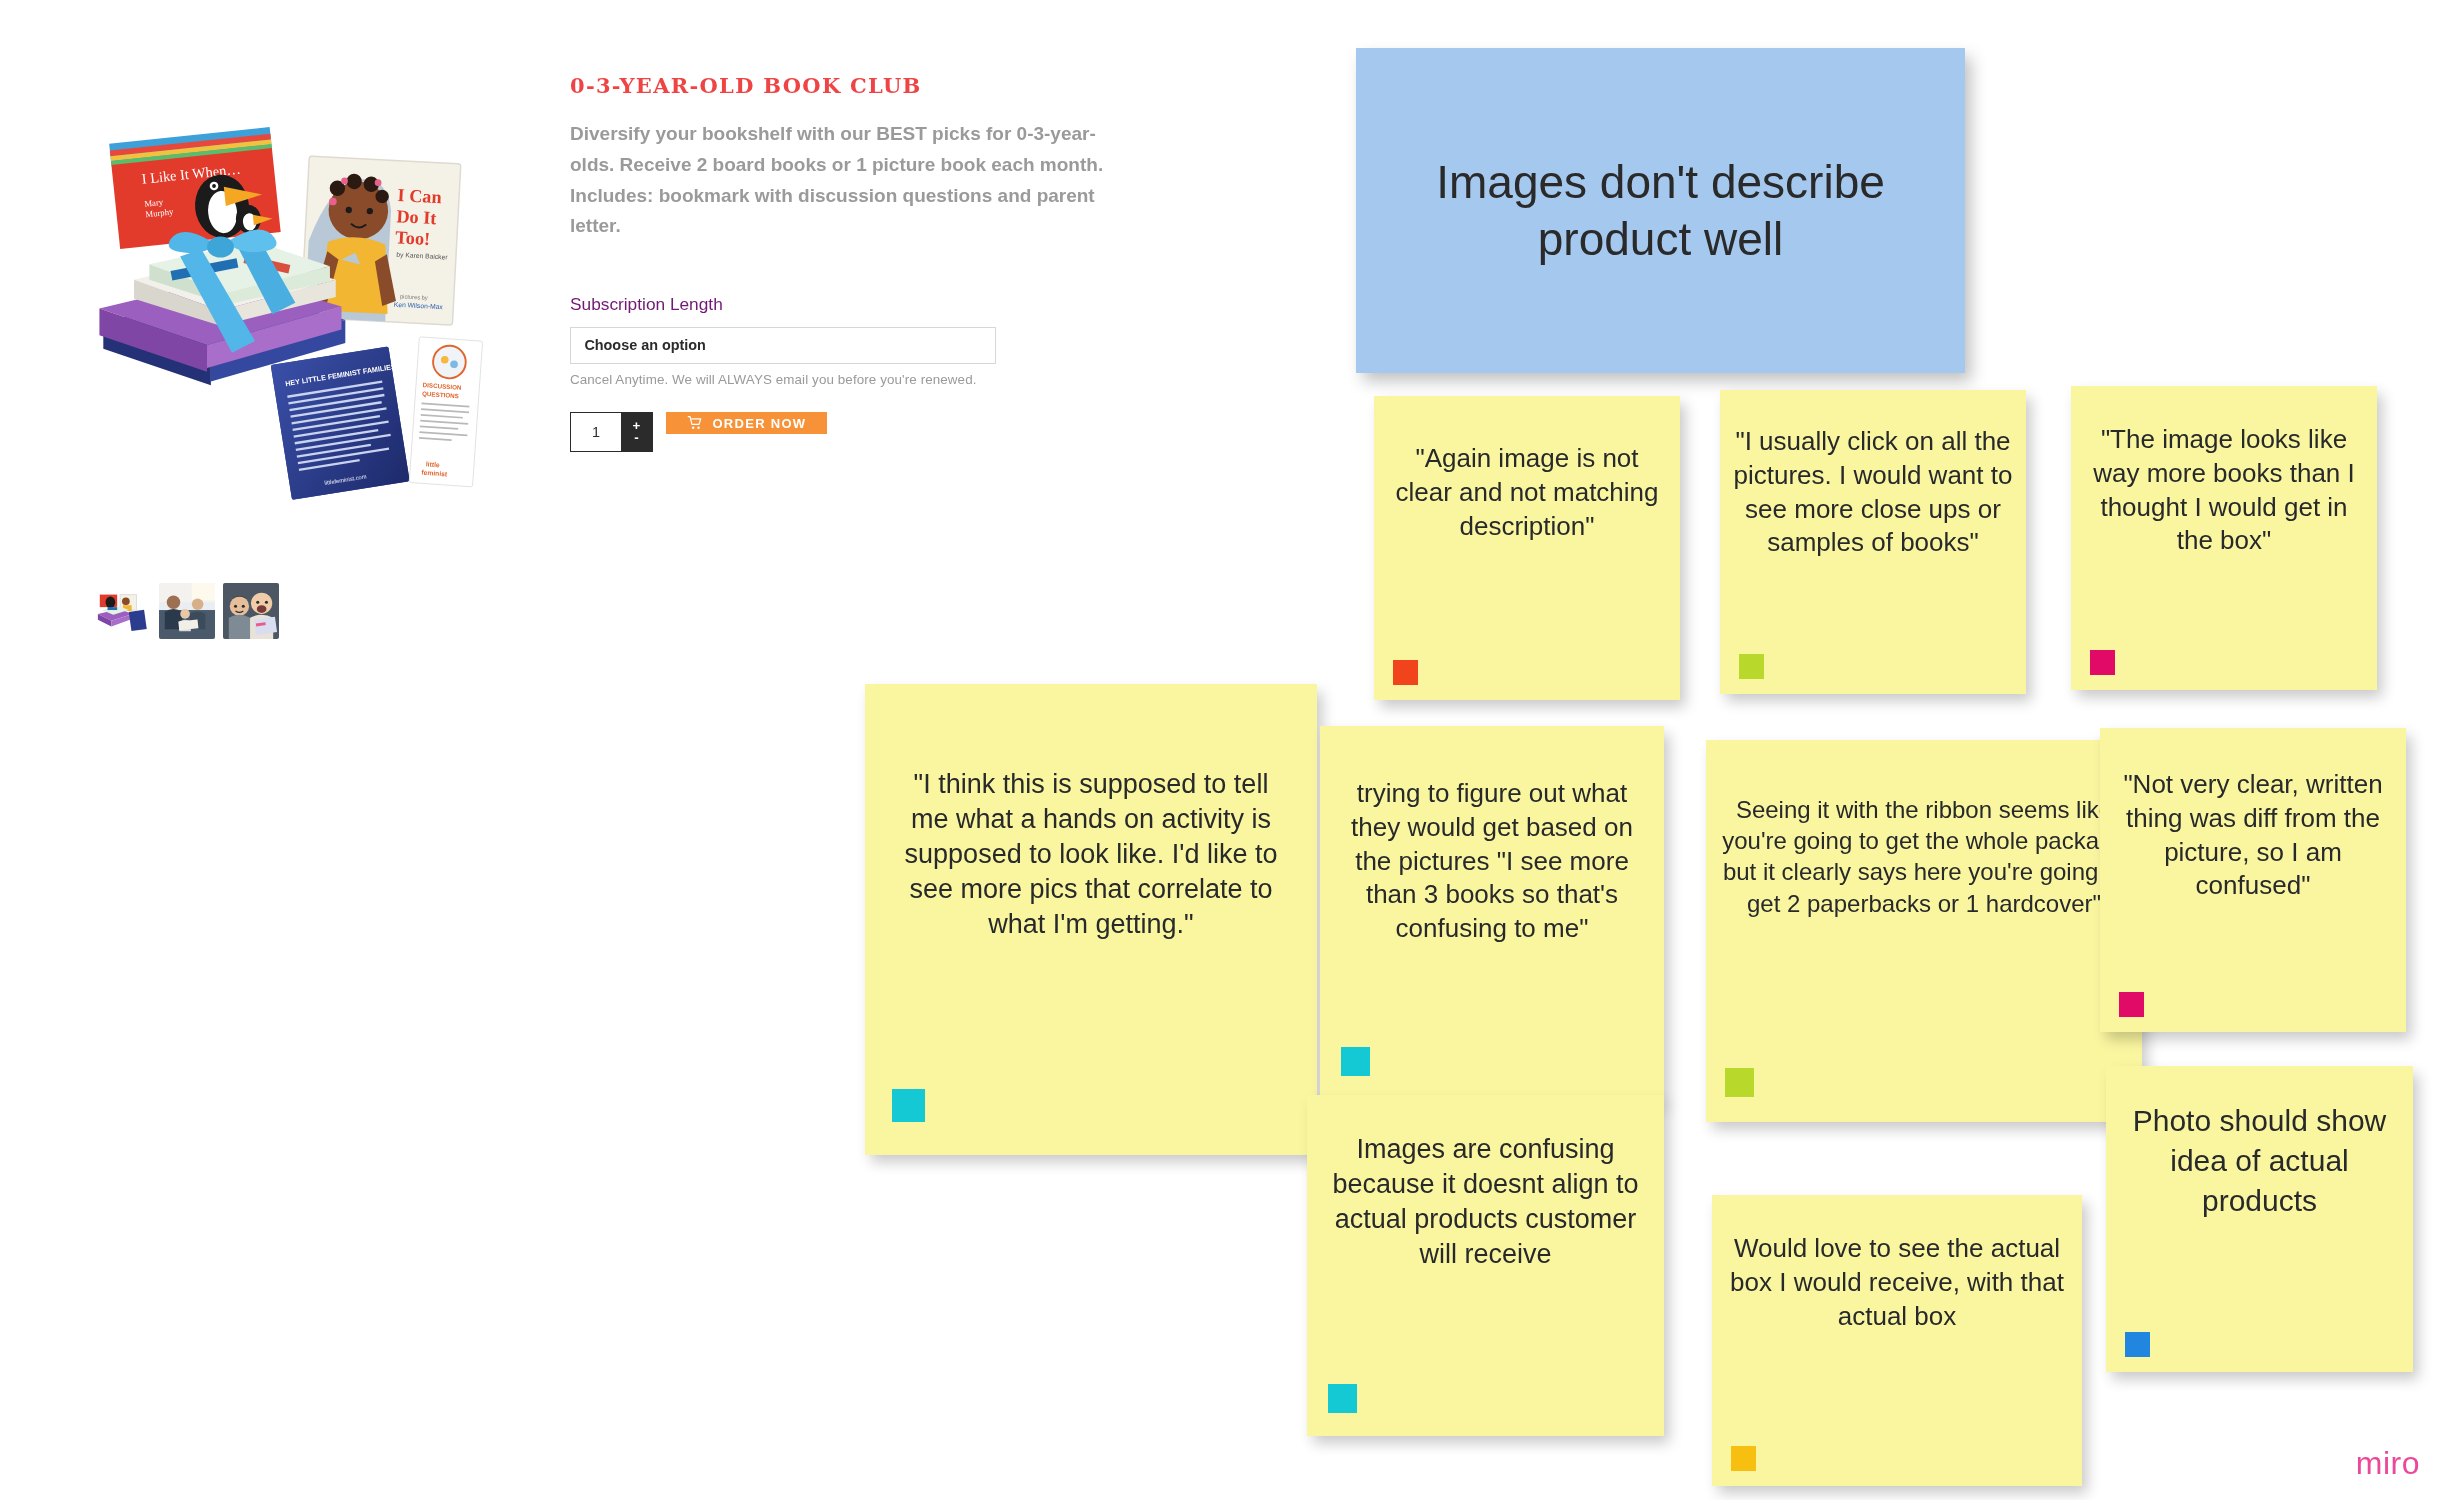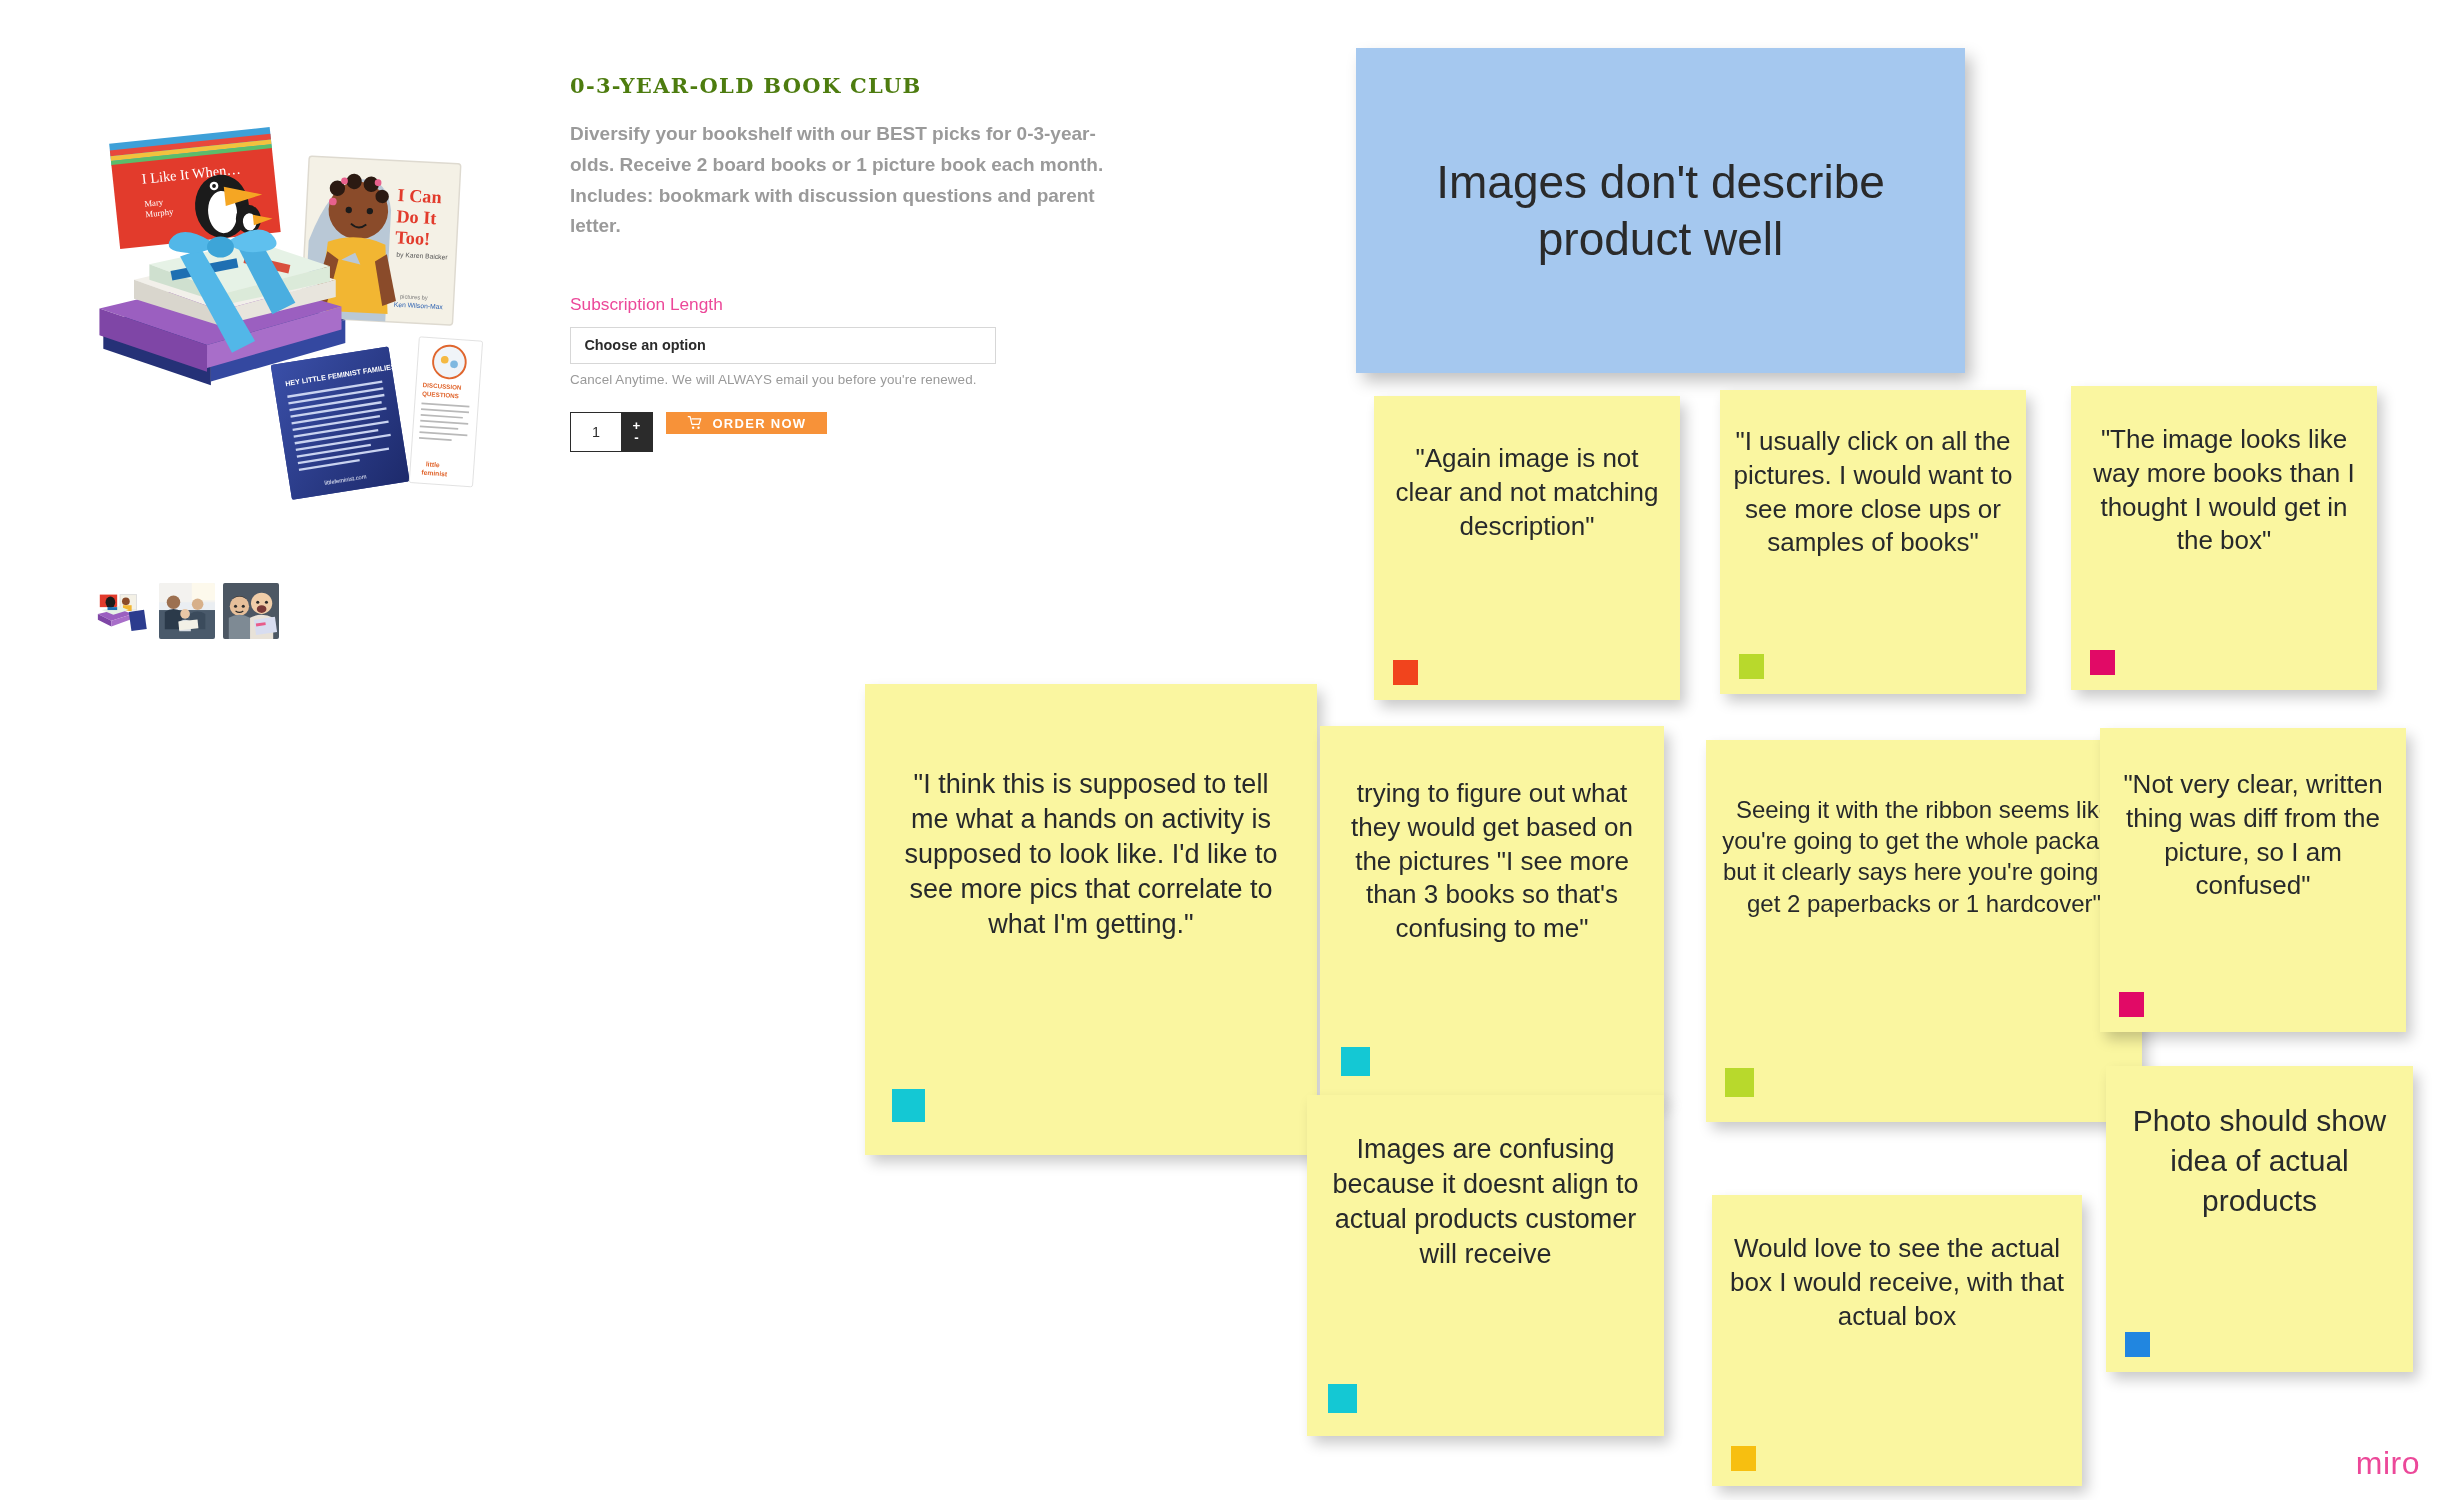--- a/index.html
+++ b/index.html
@@ -46,35 +46,35 @@
   .product-copy {
     position: absolute;
     left: 570px; top: 73px;
     width: 596px;
   }
   .prod-title {
     font-family: "DejaVu Serif", serif;
     font-weight: 700;
     font-size: 21px;
     letter-spacing: 1.3px;
-    color: #4d7c0f;
+    color: #ef4444;
     margin: 0 0 21px 0;
     white-space: nowrap;
   }
   .prod-desc {
     font-size: 19px;
     line-height: 1.62;
     color: #9a9a9a;
     margin: 0 0 52px 0;
     width: 567px;
     font-weight: 700;
   }
   .field-label {
     font-size: 17.3px;
-    color: #ec4899;
+    color: #701a75;
     margin: 0 0 11.5px 0;
     font-weight: 400;
   }
   .select-box {
     width: 426px; height: 37px;
     border: 1px solid #d7d7d7;
     background: #fff;
     display: flex; align-items: center;
     padding: 0 13.4px;
     font-size: 14.4px;

